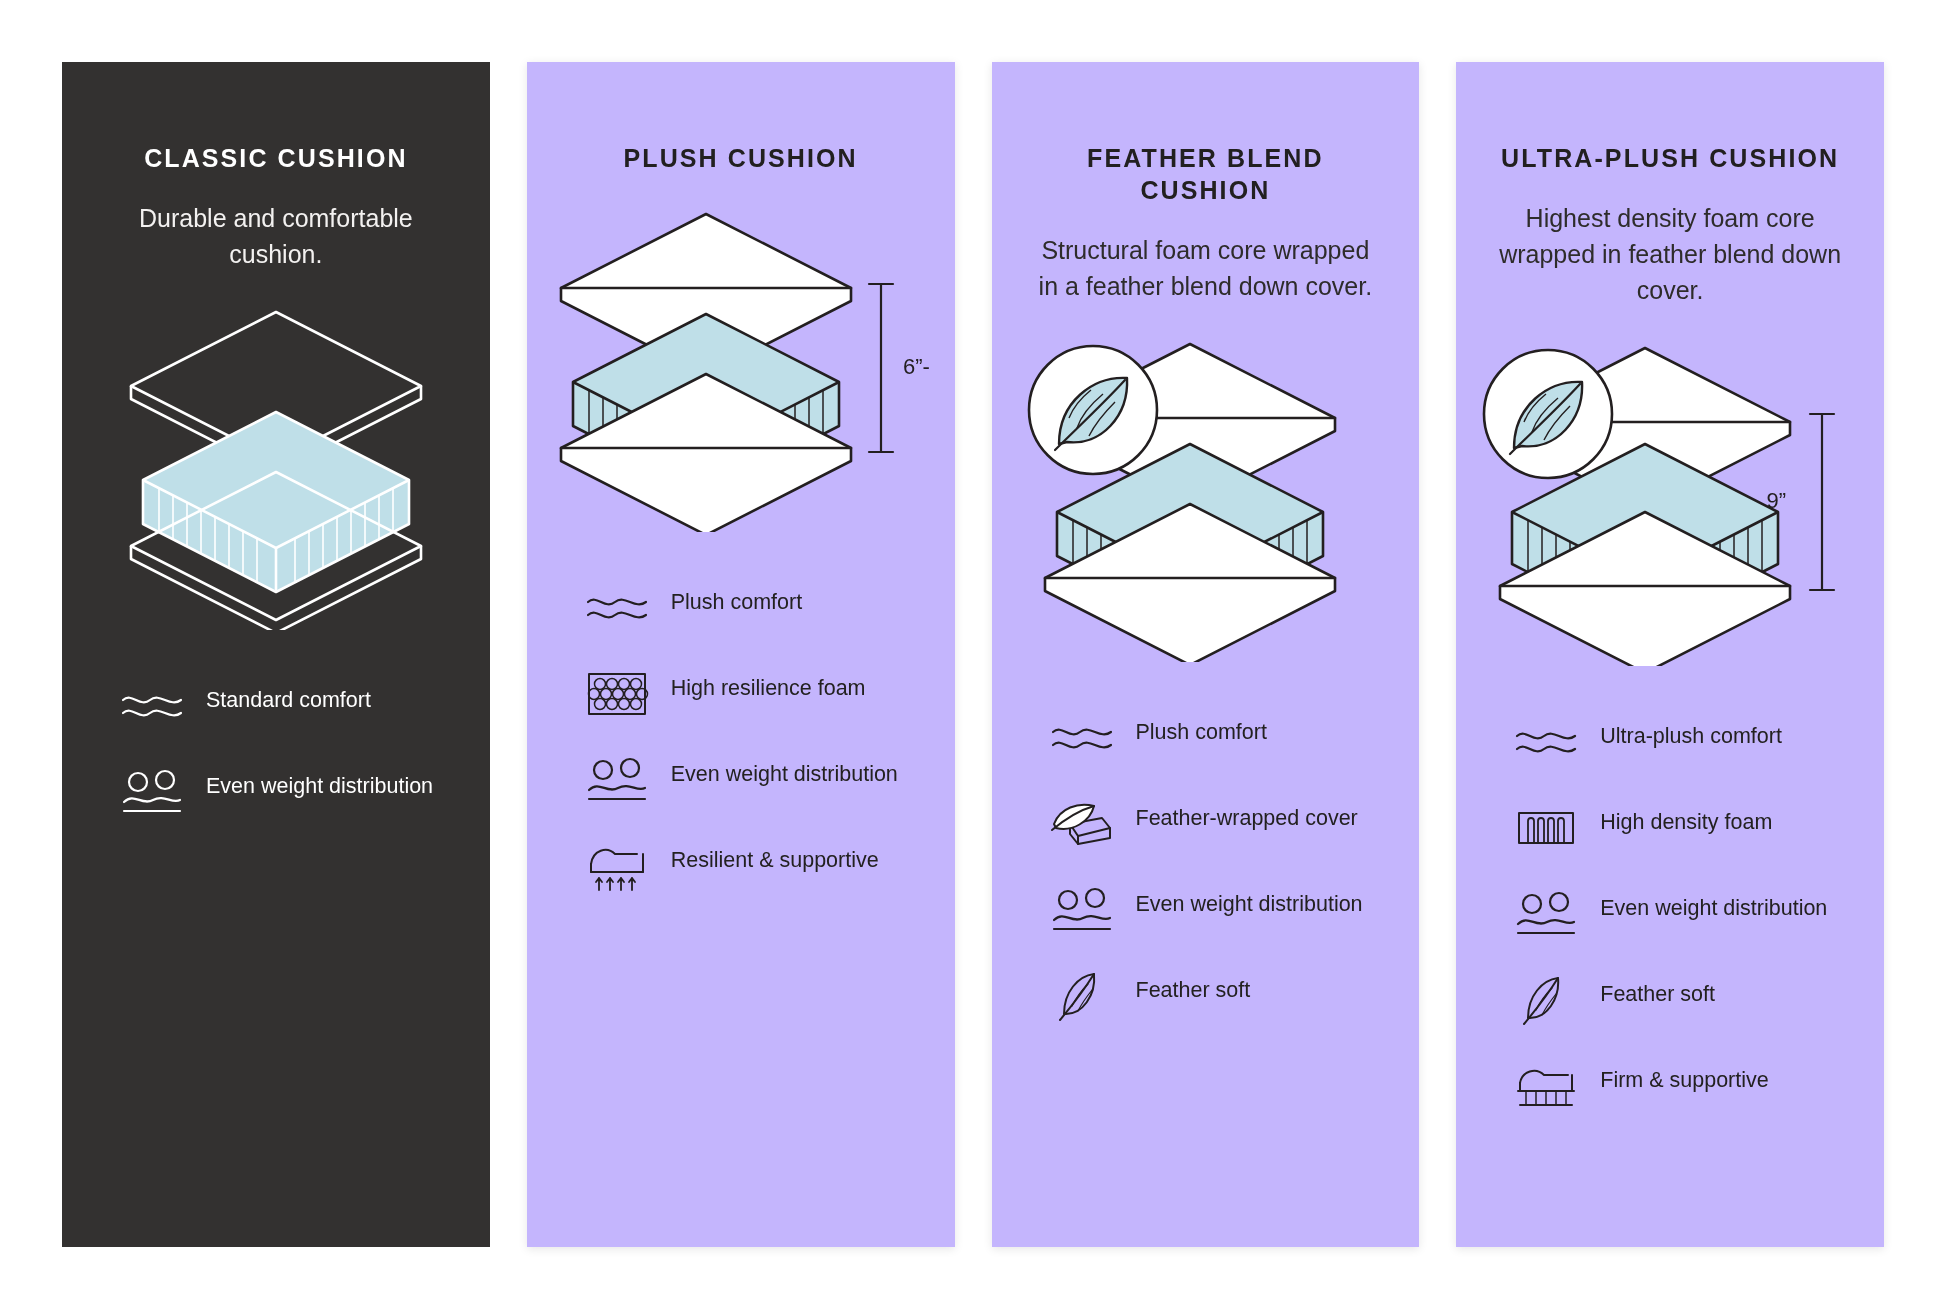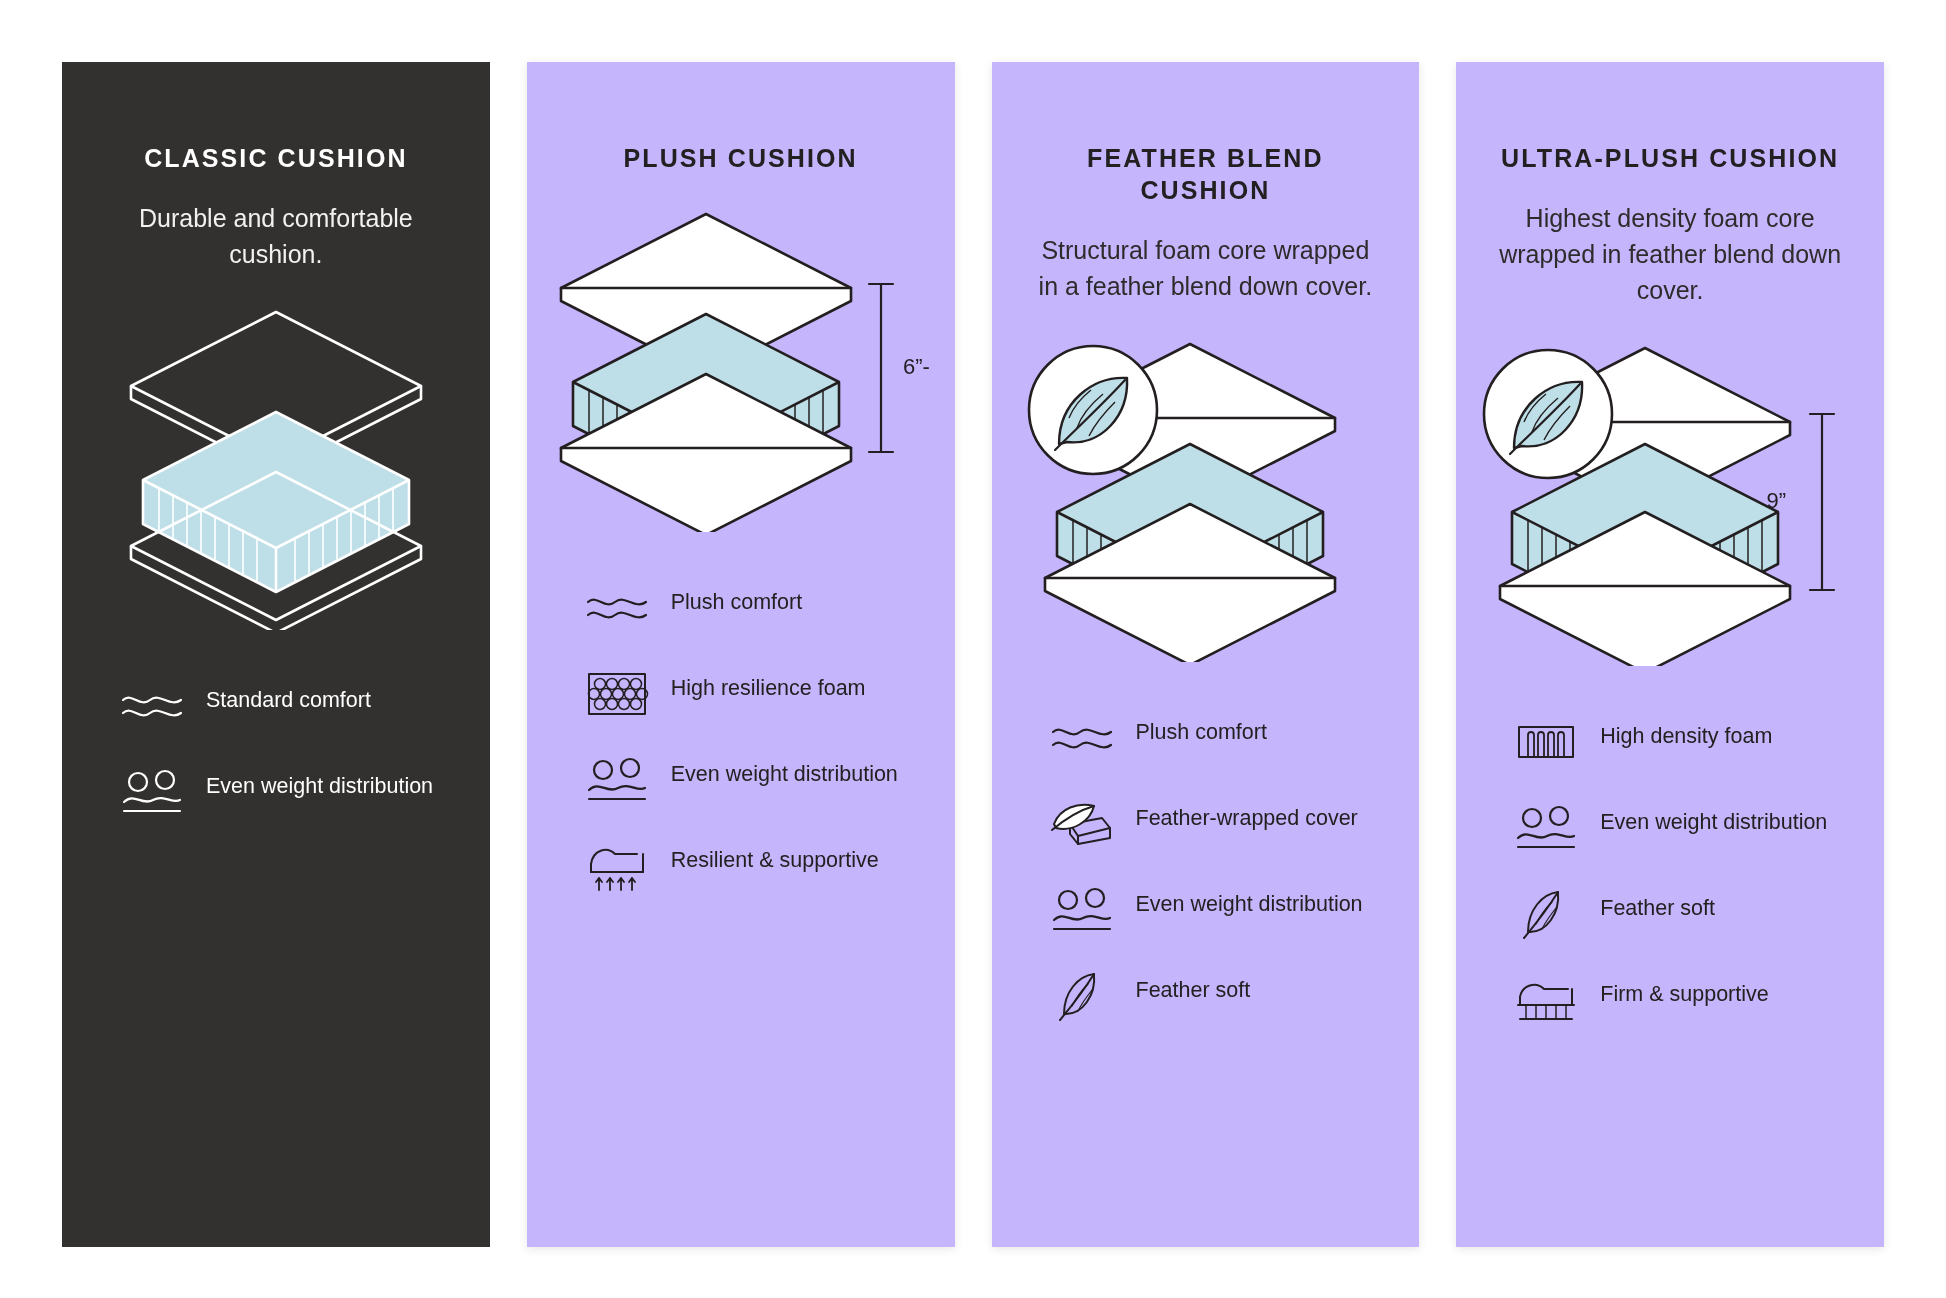--- a/index.html
+++ b/index.html
@@ -439,20 +439,29 @@
             <line x1="340" y1="78" x2="364" y2="78"></line>
             <line x1="340" y1="254" x2="364" y2="254"></line>
           </g>
           <text x="316" y="172" font-family="Liberation Sans, sans-serif" font-size="22" fill="#231f20" text-anchor="end">9”</text>
         </svg>
       </div>
 
       <div class="features">
         <div class="feature">
           <div class="feature-icon">
+            <svg width="64" height="34" viewBox="0 0 64 34" fill="none" stroke="#231f20" stroke-width="2.2" stroke-linecap="round">
+              <path d="M3 11 C12 3, 20 19, 30 11 C40 3, 50 19, 61 11"></path>
+              <path d="M3 24 C12 16, 20 32, 30 24 C40 16, 50 32, 61 24"></path>
+            </svg>
+          </div>
+          <div class="feature-label">Ultra-plush comfort</div>
+        </div>
+        <div class="feature">
+          <div class="feature-icon">
             <svg width="64" height="46" viewBox="0 0 64 46" fill="none" stroke="#231f20" stroke-width="2" stroke-linejoin="round" stroke-linecap="round">
               <rect x="5" y="8" width="54" height="30"></rect>
               <g stroke-width="1.8">
                 <path d="M14 38 L14 16 C14 12, 20 12, 20 16 L20 38"></path>
                 <path d="M24 38 L24 16 C24 12, 30 12, 30 16 L30 38"></path>
                 <path d="M34 38 L34 16 C34 12, 40 12, 40 16 L40 38"></path>
                 <path d="M44 38 L44 16 C44 12, 50 12, 50 16 L50 38"></path>
               </g>
             </svg>
           </div>

